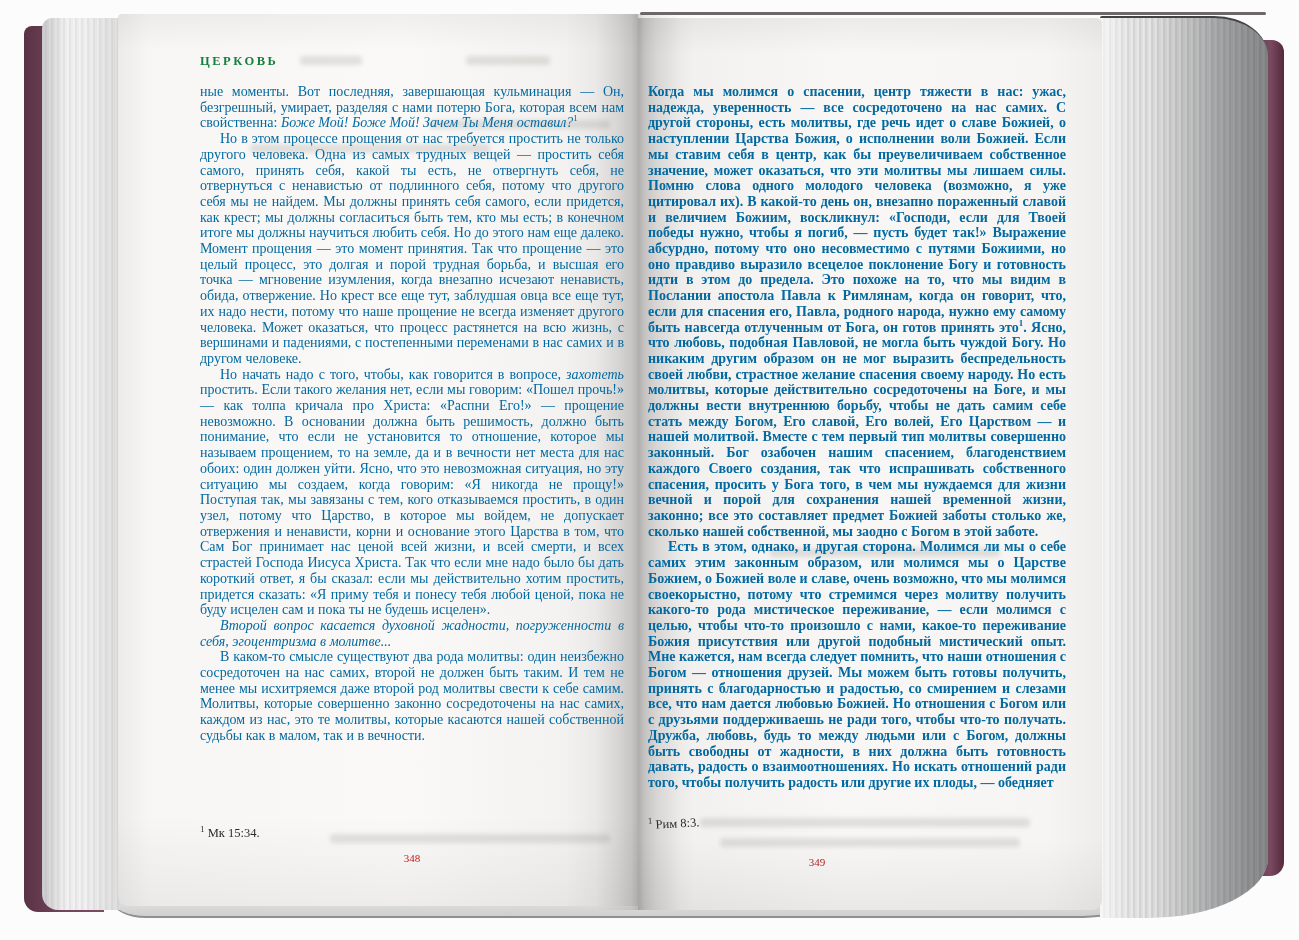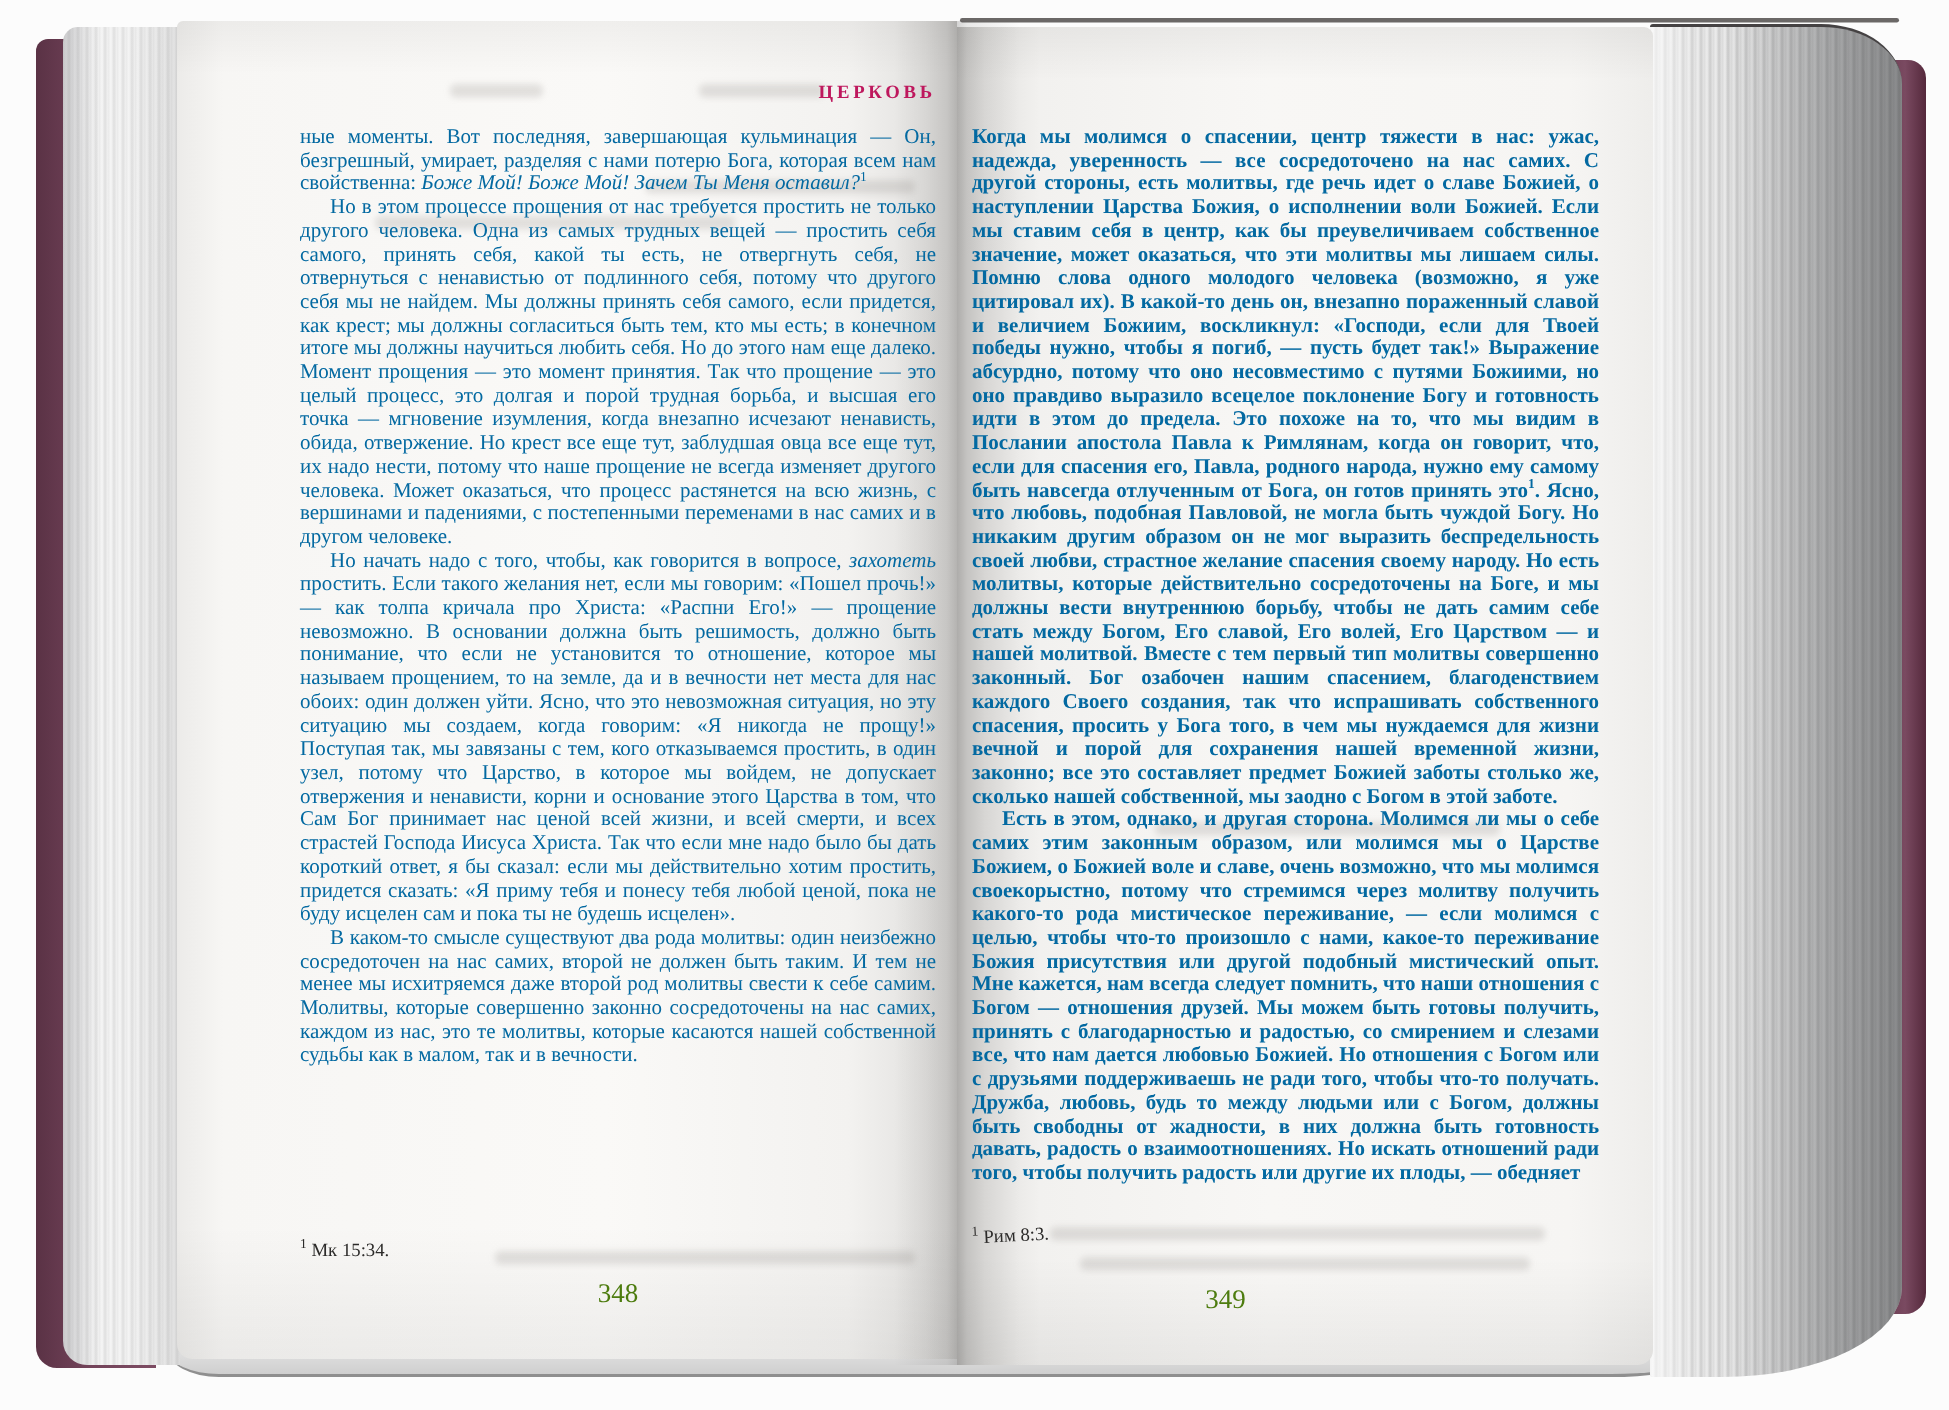--- a/index.html
+++ b/index.html
@@ -37,37 +37,37 @@
       linear-gradient(90deg,#ecebe9 0%,#f7f6f4 6%,#faf9f7 55%,#f3f2f0 86%,#e3e2e0 96%,#d4d3d1 100%);}
   .page-right{position:absolute;left:638px;top:18px;width:464px;height:892px;z-index:4;
     border-radius:0 6px 10px 0;
     background:
       linear-gradient(180deg,rgba(0,0,0,.05) 0%,rgba(0,0,0,0) 4%,rgba(0,0,0,0) 92%,rgba(0,0,0,.06) 100%),
       linear-gradient(90deg,#cbcac8 0%,#e2e1df 4%,#f2f1ef 12%,#f8f7f5 45%,#f6f5f3 88%,#eeedeb 100%);}
   .gutter{position:absolute;left:596px;top:14px;width:84px;height:896px;z-index:5;pointer-events:none;
     background:linear-gradient(90deg,rgba(0,0,0,0) 0%,rgba(90,88,86,.14) 42%,rgba(70,68,66,.22) 50%,rgba(90,88,86,.12) 58%,rgba(0,0,0,0) 100%);}
 
   
-  .running-head{position:absolute;z-index:6;text-align:right;font-size:12.5px;font-weight:bold;
-    letter-spacing:2.5px;color:#be185d;}
+  .running-head{position:absolute;z-index:6;text-align:left;font-size:12.5px;font-weight:bold;
+    letter-spacing:2.5px;color:#15803d;}
   .head-l{left:200px;top:54px;width:424px;}
   .head-r{left:648px;top:56px;width:418px;}
   .text-block{position:absolute;z-index:6;}
   .text-l{left:200px;top:84px;width:424px;}
   .text-r{left:648px;top:84px;width:418px;font-weight:bold;}
   .text-block p{margin:0;text-align:justify;font-size:14px;line-height:15.7px;color:#0369a1;}
   .p-indent{text-indent:20px;}
   .p-space{margin-top:8px;}
   .it{font-style:italic;}
   .sup{vertical-align:super;font-size:9px;line-height:0;}
   .footnote{position:absolute;z-index:6;width:424px;}
   .footnote p{margin:0;font-size:12.5px;line-height:15px;color:#2c2b2a;text-align:left;}
   .fn-l{left:200px;top:826px;}
   .fn-r{left:648px;top:818px;width:418px;transform:rotate(-3deg);transform-origin:left center;}
-  .pagenum{position:absolute;z-index:6;text-align:center;font-size:18px;color:#4d7c0f;}
+  .pagenum{position:absolute;z-index:6;text-align:center;font-size:11px;color:#b91c1c;}
   .pn-l{left:200px;top:852px;width:424px;}
   .pn-r{left:608px;top:856px;width:418px;}
 
   
   .ghost{position:absolute;z-index:5;height:9px;background:rgba(128,126,122,.20);
     filter:blur(2px);border-radius:4px;pointer-events:none;}
 </style>
 </head>
 <body>
 
@@ -91,20 +91,21 @@
   <div class="ghost" style="left:330px;top:834px;width:280px;"></div>
   <div class="ghost" style="left:770px;top:548px;width:230px;"></div>
   <div class="ghost" style="left:700px;top:818px;width:330px;"></div>
   <div class="ghost" style="left:720px;top:838px;width:300px;"></div>
 
   <div class="running-head head-l">ЦЕРКОВЬ</div>
   <div class="text-block text-l">
       <p><span>ные моменты. Вот последняя, завершающая кульминация — Он, безгрешный, умирает, разделяя с нами потерю Бога, которая всем нам свойственна: </span><span class="it">Боже Мой! Боже Мой! Зачем Ты Меня оставил?</span><span class="sup">1</span></p>
       <p class="p-indent"><span>Но в этом процессе прощения от нас требуется простить не только другого человека. Одна из самых трудных вещей — простить себя самого, принять себя, какой ты есть, не отвергнуть себя, не отвернуться с ненавистью от подлинного себя, потому что другого себя мы не найдем. Мы должны принять себя самого, если придется, как крест; мы должны согласиться быть тем, кто мы есть; в конечном итоге мы должны научиться любить себя. Но до этого нам еще далеко. Момент прощения — это момент принятия. Так что прощение — это целый процесс, это долгая и порой трудная борьба, и высшая его точка — мгновение изумления, когда внезапно исчезают ненависть, обида, отвержение. Но крест все еще тут, заблудшая овца все еще тут, их надо нести, потому что наше прощение не всегда изменяет другого человека. Может оказаться, что процесс растянется на всю жизнь, с вершинами и падениями, с постепенными переменами в нас самих и в другом человеке.</span></p>
       <p class="p-indent"><span>Но начать надо с того, чтобы, как говорится в вопросе, </span><span class="it">захотеть</span><span> простить. Если такого желания нет, если мы говорим: «Пошел прочь!» — как толпа кричала про Христа: «Распни Его!» — прощение невозможно. В основании должна быть решимость, должно быть понимание, что если не установится то отношение, которое мы называем прощением, то на земле, да и в вечности нет места для нас обоих: один должен уйти. Ясно, что это невозможная ситуация, но эту ситуацию мы создаем, когда говорим: «Я никогда не прощу!» Поступая так, мы завязаны с тем, кого отказываемся простить, в один узел, потому что Царство, в которое мы войдем, не допускает отвержения и ненависти, корни и основание этого Царства в том, что Сам Бог принимает нас ценой всей жизни, и всей смерти, и всех страстей Господа Иисуса Христа. Так что если мне надо было бы дать короткий ответ, я бы сказал: если мы действительно хотим простить, придется сказать: «Я приму тебя и понесу тебя любой ценой, пока не буду исцелен сам и пока ты не будешь исцелен».</span></p>
+      <p class="p-indent p-space"><span class="it">Второй вопрос касается духовной жадности, погруженности в себя, эгоцентризма в молитве...</span></p>
       <p class="p-indent"><span>В каком-то смысле существуют два рода молитвы: один неизбежно сосредоточен на нас самих, второй не должен быть таким. И тем не менее мы исхитряемся даже второй род молитвы свести к себе самим. Молитвы, которые совершенно законно сосредоточены на нас самих, каждом из нас, это те молитвы, которые касаются нашей собственной судьбы как в малом, так и в вечности.</span></p>
     </div>
   <div class="footnote fn-l">
       <p><span class="sup">1</span><span> Мк 15:34.</span></p>
     </div>
   <div class="pagenum pn-l">348</div>
 
   <div class="text-block text-r">
       <p><span>Когда мы молимся о спасении, центр тяжести в нас: ужас, надежда, уверенность — все сосредоточено на нас самих. С другой стороны, есть молитвы, где речь идет о славе Божией, о наступлении Царства Божия, о исполнении воли Божией. Если мы ставим себя в центр, как бы преувеличиваем собственное значение, может оказаться, что эти молитвы мы лишаем силы. Помню слова одного молодого человека (возможно, я уже цитировал их). В какой-то день он, внезапно пораженный славой и величием Божиим, воскликнул: «Господи, если для Твоей победы нужно, чтобы я погиб, — пусть будет так!» Выражение абсурдно, потому что оно несовместимо с путями Божиими, но оно правдиво выразило всецелое поклонение Богу и готовность идти в этом до предела. Это похоже на то, что мы видим в Послании апостола Павла к Римлянам, когда он говорит, что, если для спасения его, Павла, родного народа, нужно ему самому быть навсегда отлученным от Бога, он готов принять это</span><span class="sup">1</span><span>. Ясно, что любовь, подобная Павловой, не могла быть чуждой Богу. Но никаким другим образом он не мог выразить беспредельность своей любви, страстное желание спасения своему народу. Но есть молитвы, которые действительно сосредоточены на Боге, и мы должны вести внутреннюю борьбу, чтобы не дать самим себе стать между Богом, Его славой, Его волей, Его Царством — и нашей молитвой. Вместе с тем первый тип молитвы совершенно законный. Бог озабочен нашим спасением, благоденствием каждого Своего создания, так что испрашивать собственного спасения, просить у Бога того, в чем мы нуждаемся для жизни вечной и порой для сохранения нашей временной жизни, законно; все это составляет предмет Божией заботы столько же, сколько нашей собственной, мы заодно с Богом в этой заботе.</span></p>
       <p class="p-indent"><span>Есть в этом, однако, и другая сторона. Молимся ли мы о себе самих этим законным образом, или молимся мы о Царстве Божием, о Божией воле и славе, очень возможно, что мы молимся своекорыстно, потому что стремимся через молитву получить какого-то рода мистическое переживание, — если молимся с целью, чтобы что-то произошло с нами, какое-то переживание Божия присутствия или другой подобный мистический опыт. Мне кажется, нам всегда следует помнить, что наши отношения с Богом — отношения друзей. Мы можем быть готовы получить, принять с благодарностью и радостью, со смирением и слезами все, что нам дается любовью Божией. Но отношения с Богом или с друзьями поддерживаешь не ради того, чтобы что-то получать. Дружба, любовь, будь то между людьми или с Богом, должны быть свободны от жадности, в них должна быть готовность давать, радость о взаимоотношениях. Но искать отношений ради того, чтобы получить радость или другие их плоды, — обедняет</span></p>

